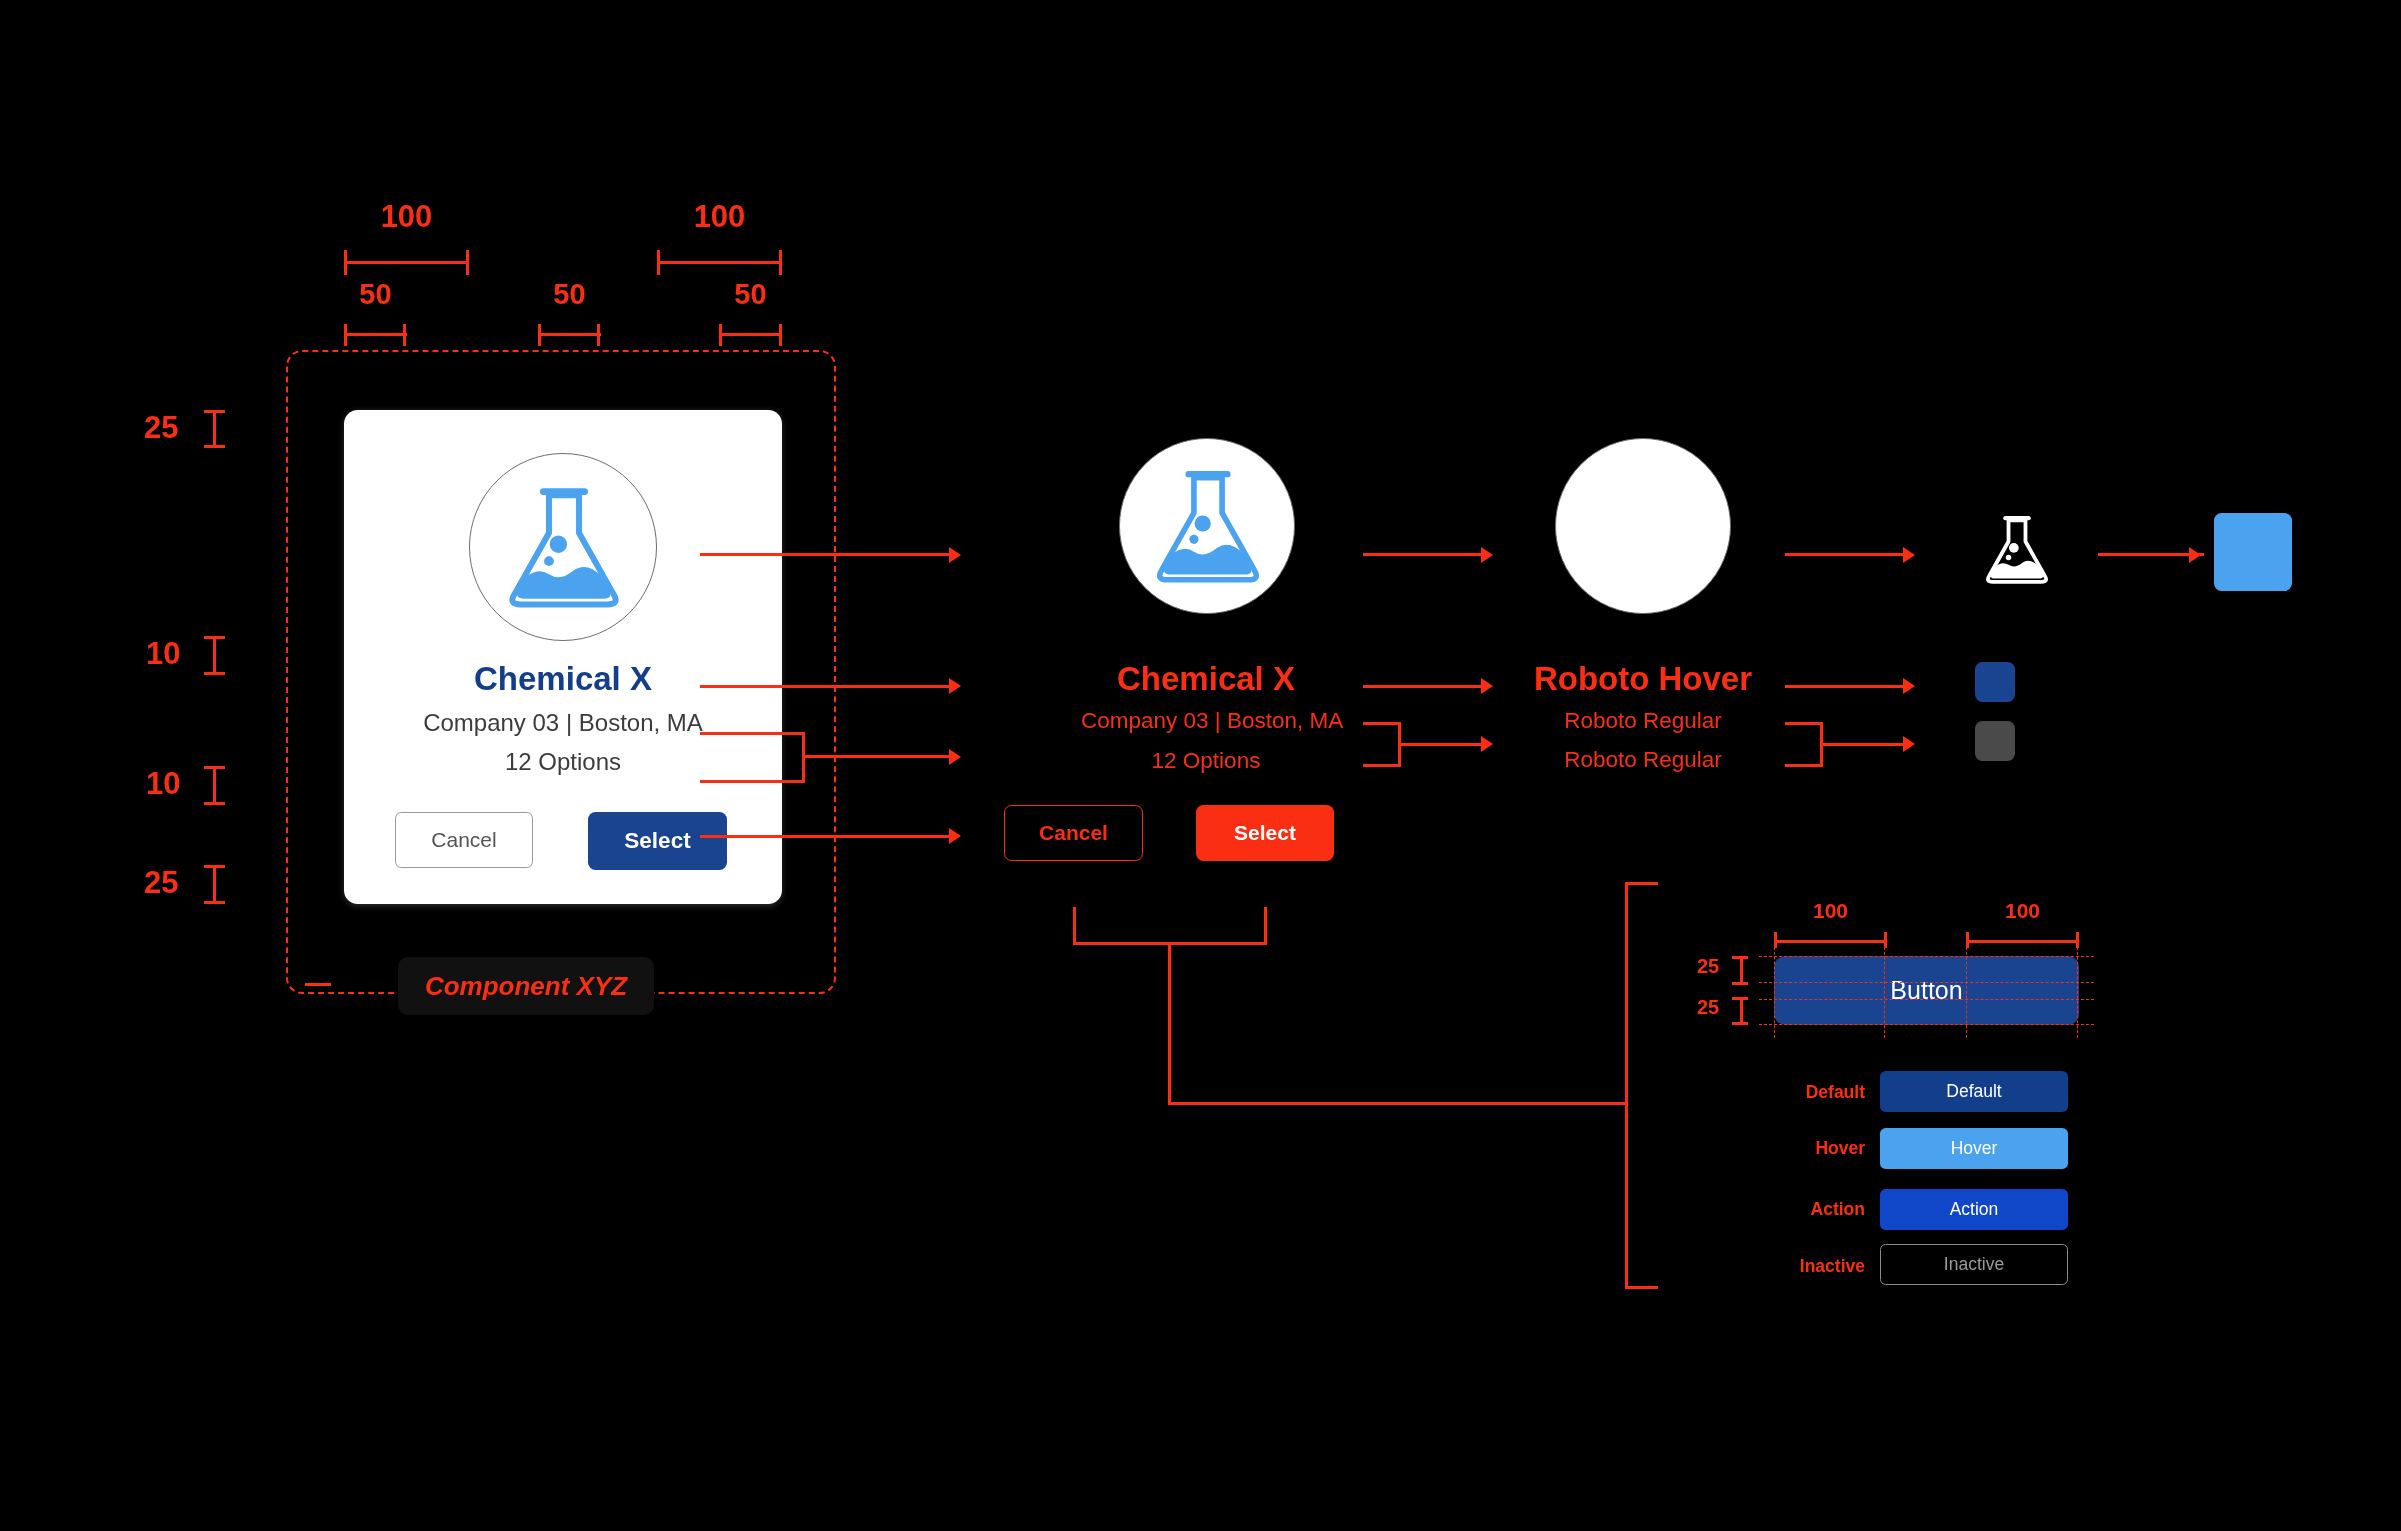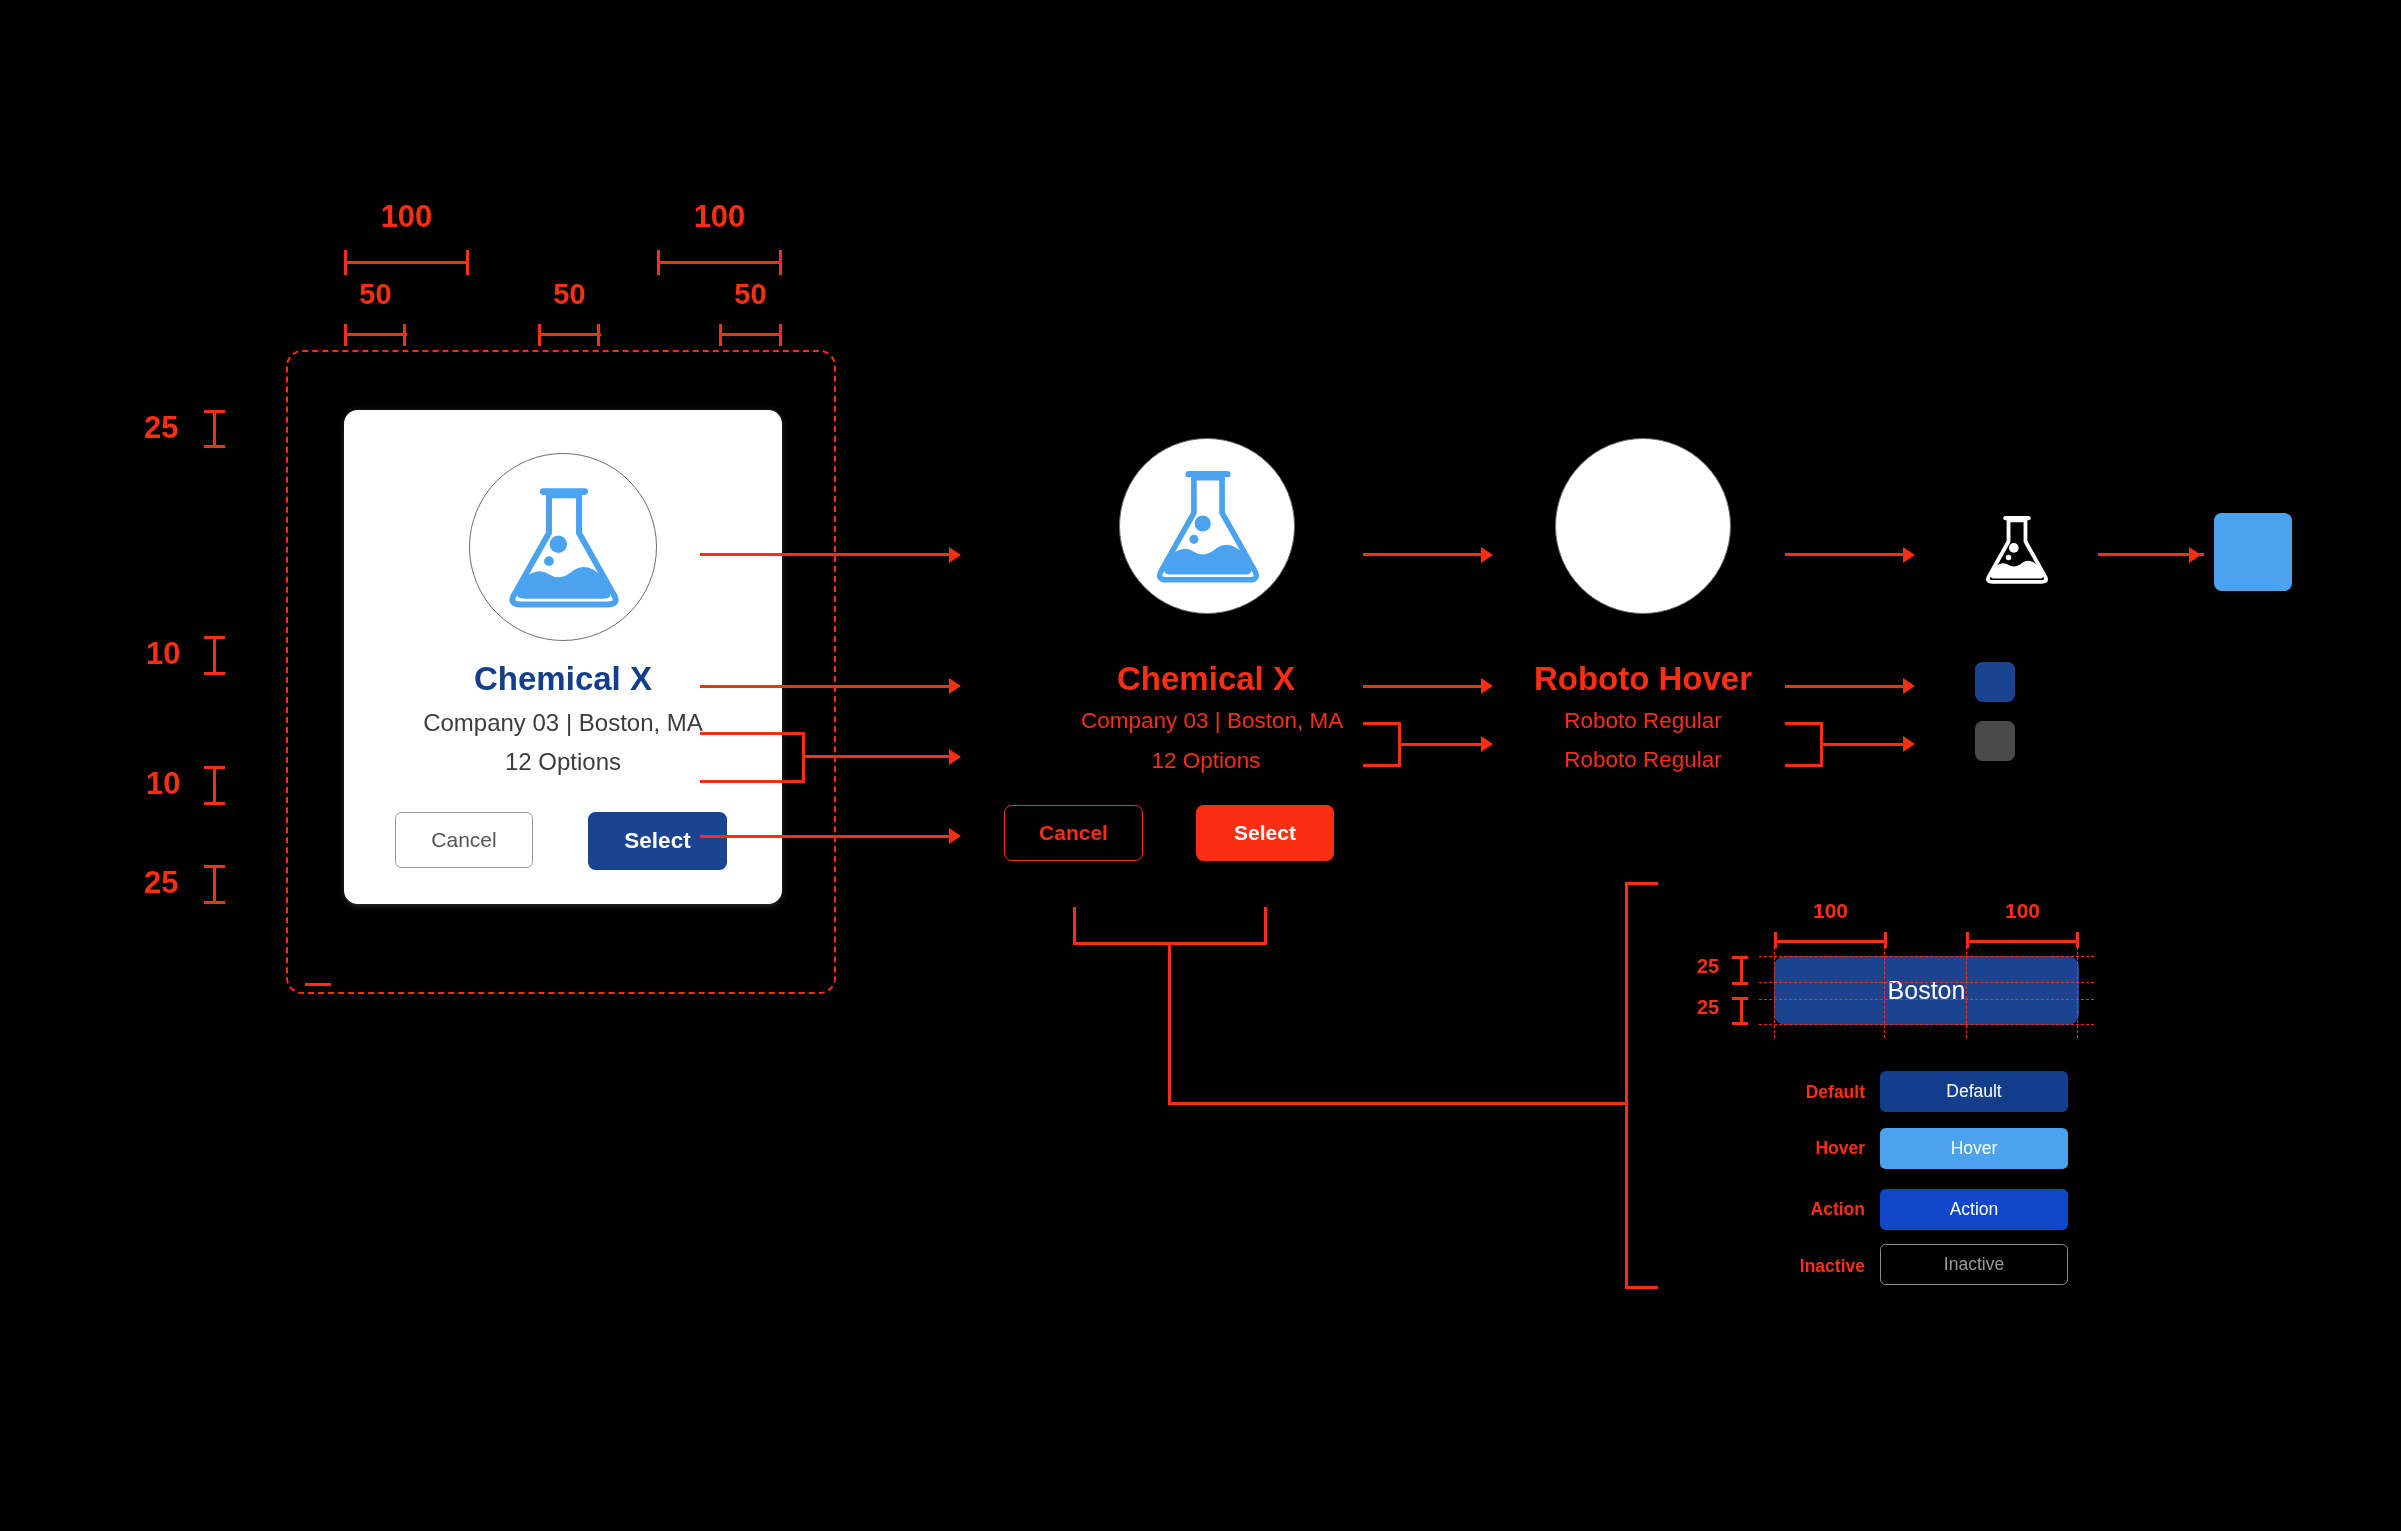--- a/index.html
+++ b/index.html
@@ -224,20 +224,23 @@
   <div class="tick-h" style="left:204px; top:802px; width:21px;"></div>
 
   <div class="dim-label" style="left:144px; top:865px; font-size:31px;">25</div>
   <div class="rline-v" style="left:213px; top:865px; height:38px;"></div>
   <div class="tick-h" style="left:204px; top:865px; width:21px;"></div>
   <div class="tick-h" style="left:204px; top:901px; width:21px;"></div>
 
   <div class="dashed-box" style="left:286px; top:350px; width:550px; height:644px;"></div>
 
   <div class="abs" style="left:398px; top:973px; width:256px; height:17.5px; background:#000;"></div>
+  <div class="chip" style="left:398px; top:957px; width:256px; height:58px; font-size:26px;">
+    <span>Component XYZ</span>
+  </div>
   <div class="rline-h" style="left:305px; top:983px; width:26px;"></div>
 
   <div class="card" style="left:344px; top:410px; width:438px; height:494px;">
 
     <div class="card-circle" style="left:125px; top:43px; width:188px; height:188px;">
       <svg viewBox="0 0 100 100" width="188" height="188">
         <path d="M42 22 L42 42 L24 74 Q20 80 27 80 L73 80 Q80 80 76 74 L58 42 L58 22 Z" fill="none" stroke="#4BA3F0" stroke-width="3.2" stroke-linejoin="round"></path>
         <path d="M39 20 L61 20" stroke="#4BA3F0" stroke-width="3.6" stroke-linecap="round"></path>
         <path d="M29 66 Q36 60 42 64 Q48 68 55 62 Q62 57 70 65 L73 71 Q77 77 71 77 L29 77 Q23 77 26 71 Z" fill="#4BA3F0"></path>
         <circle cx="47" cy="48" r="4.6" fill="#4BA3F0"></circle>
@@ -363,21 +366,21 @@
   <div class="rline-v" style="left:1740px; top:956px; height:27.5px;"></div>
   <div class="tick-h" style="left:1732px; top:956px; width:16.3px;"></div>
   <div class="tick-h" style="left:1732px; top:982px; width:16.3px;"></div>
 
   <div class="dim-label" style="left:1697px; top:996px; font-size:20px;">25</div>
   <div class="rline-v" style="left:1740px; top:997px; height:27.5px;"></div>
   <div class="tick-h" style="left:1732px; top:997px; width:16.3px;"></div>
   <div class="tick-h" style="left:1732px; top:1022px; width:16.3px;"></div>
 
   <div class="spec-btn" style="left:1774px; top:956px; width:305px; height:69px; font-size:25px;">
-    <span>Boston</span>
+    <span>Button</span>
   </div>
 
   <div class="dash-guide-h" style="left:1759px; top:956px; width:335px;"></div>
   <div class="dash-guide-h" style="left:1759px; top:982px; width:335px;"></div>
   <div class="dash-guide-h" style="left:1759px; top:999px; width:335px;"></div>
   <div class="dash-guide-h" style="left:1759px; top:1024px; width:335px;"></div>
   <div class="dash-guide-v" style="left:1774px; top:942px; height:96px;"></div>
   <div class="dash-guide-v" style="left:1884px; top:942px; height:96px;"></div>
   <div class="dash-guide-v" style="left:1966px; top:942px; height:96px;"></div>
   <div class="dash-guide-v" style="left:2077px; top:942px; height:96px;"></div>

